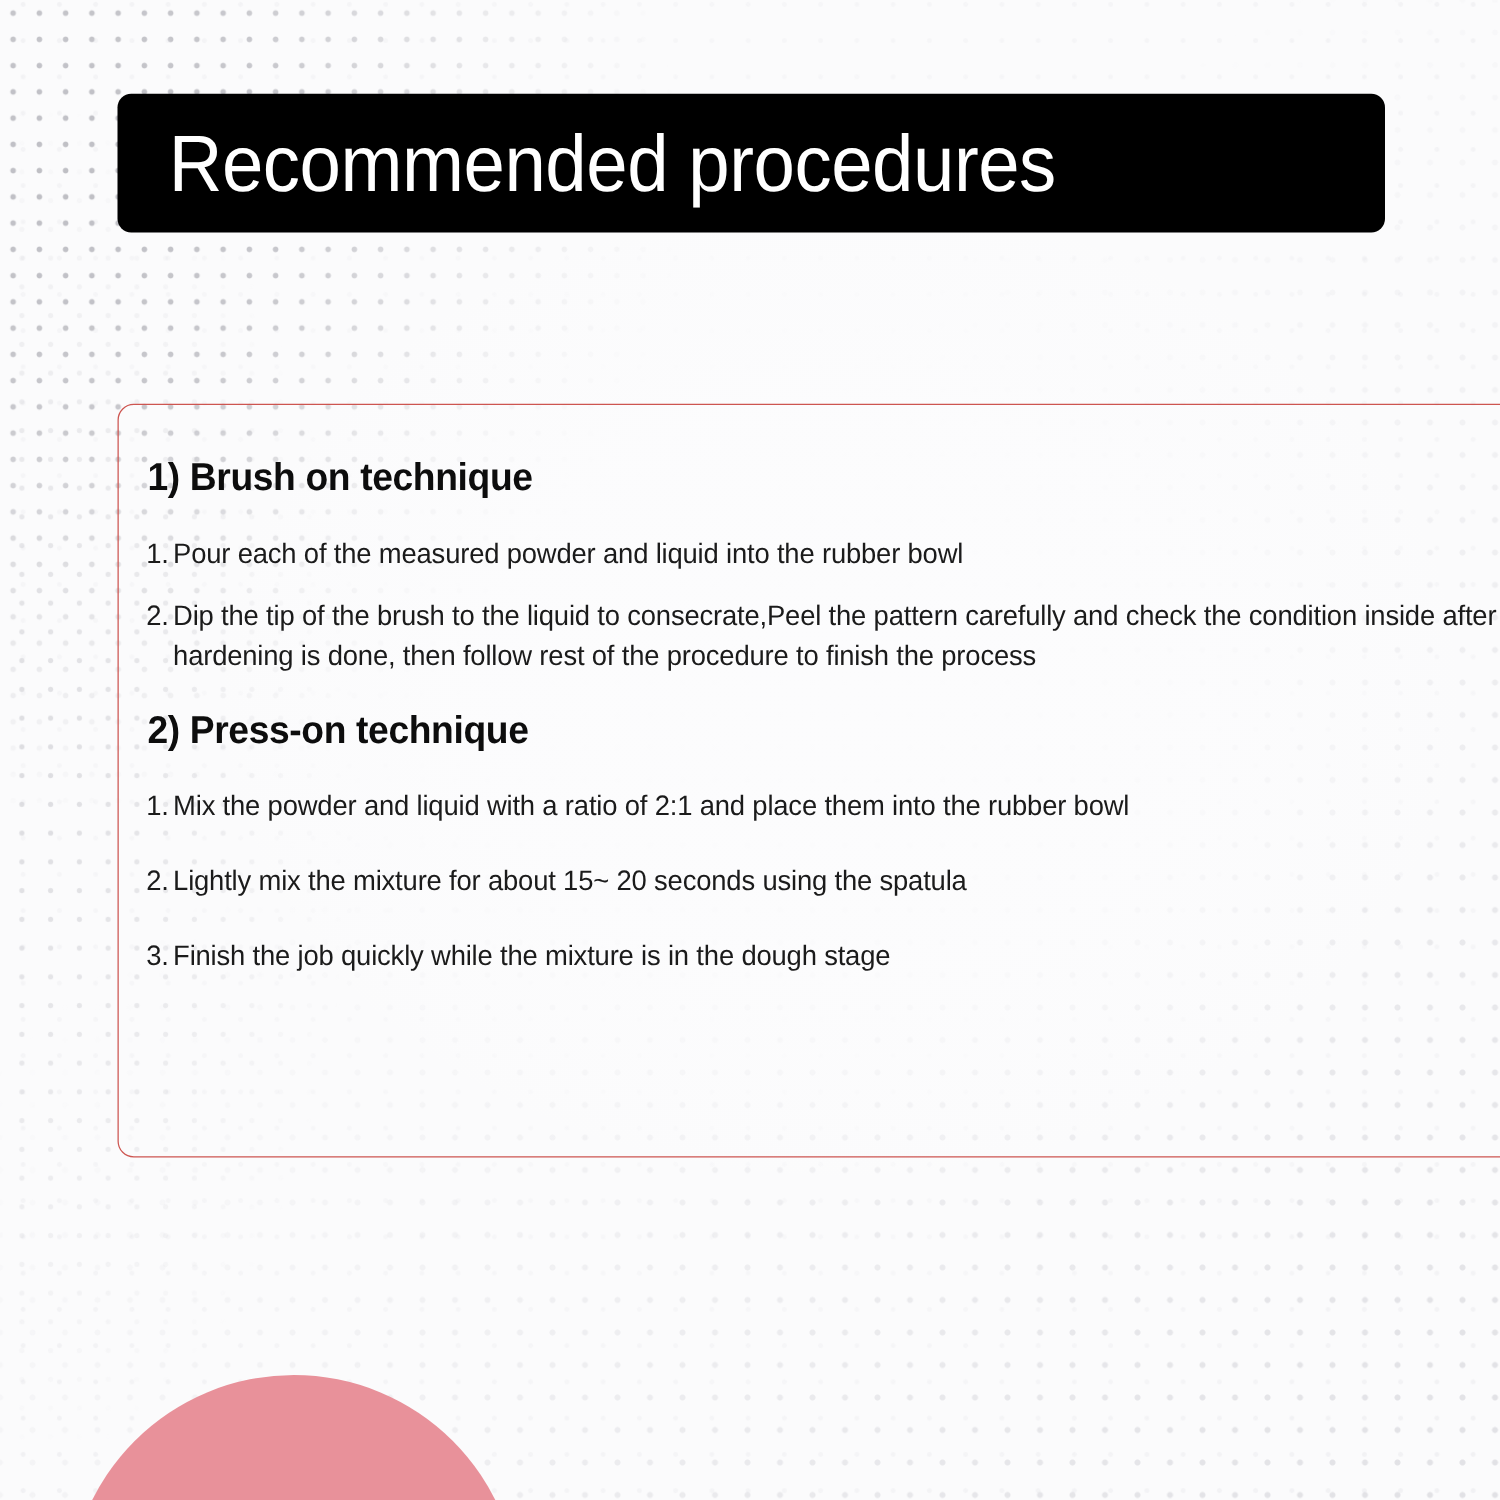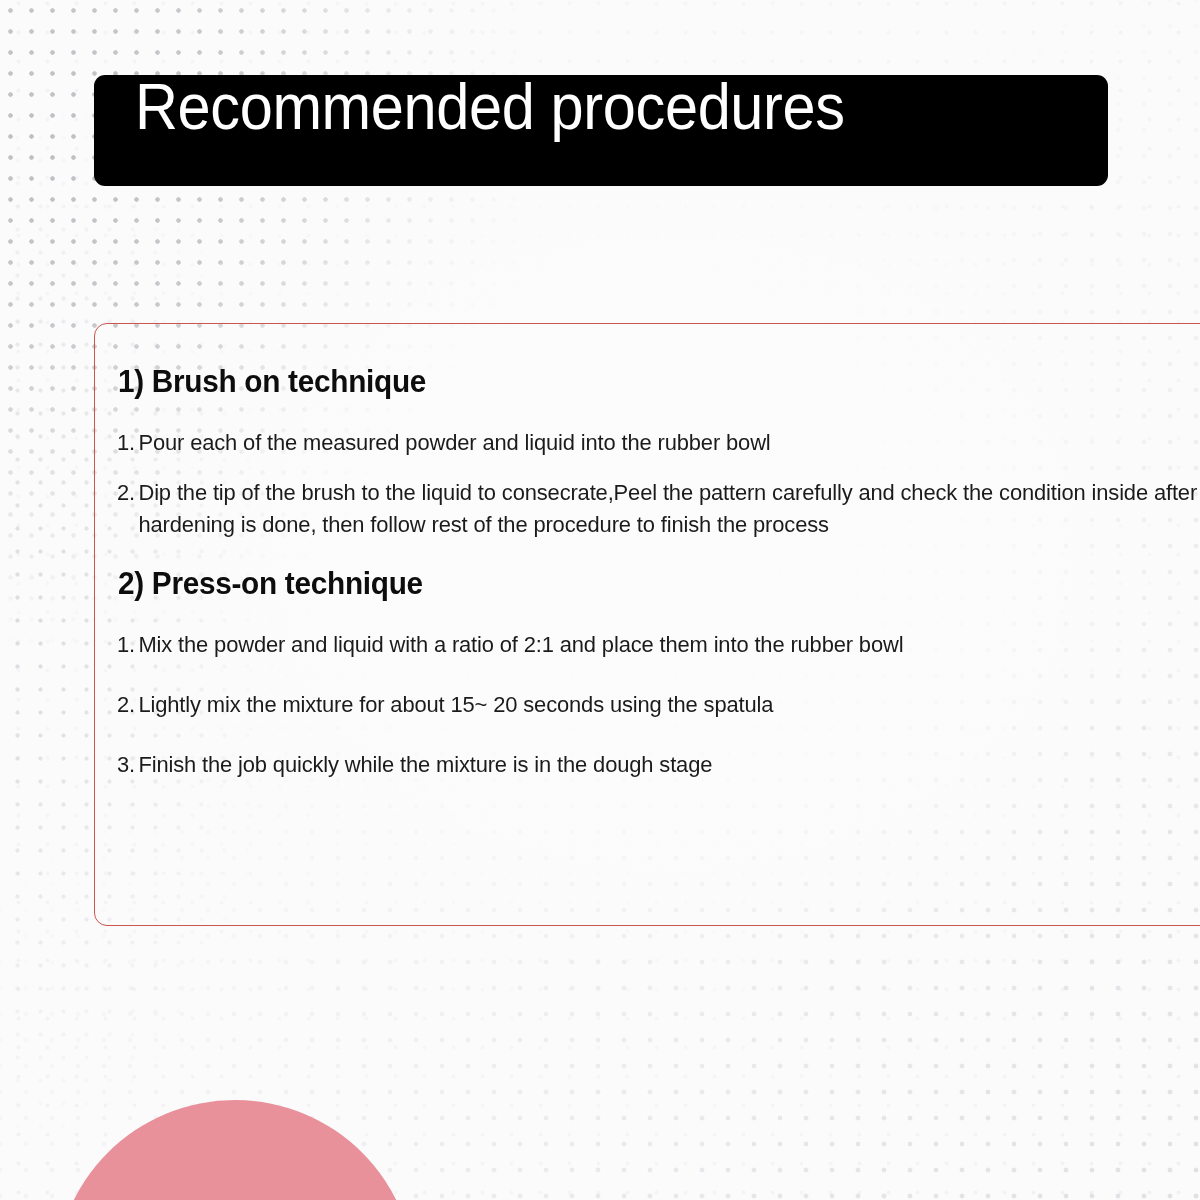--- a/index.html
+++ b/index.html
@@ -97,20 +97,21 @@
   
   .title-bar {
     position: absolute;
     left: 94px;
     top: 75px;
     width: 1014px;
     height: 111px;
     background: #000000;
     border-radius: 11px;
     display: flex;
+    align-items: center;
     z-index: 3;
   }
 
   .title-text {
     color: #ffffff;
     font-size: 64px;
     line-height: 1;
     font-weight: 300;
     letter-spacing: -.4px;
     padding-left: 44px;

